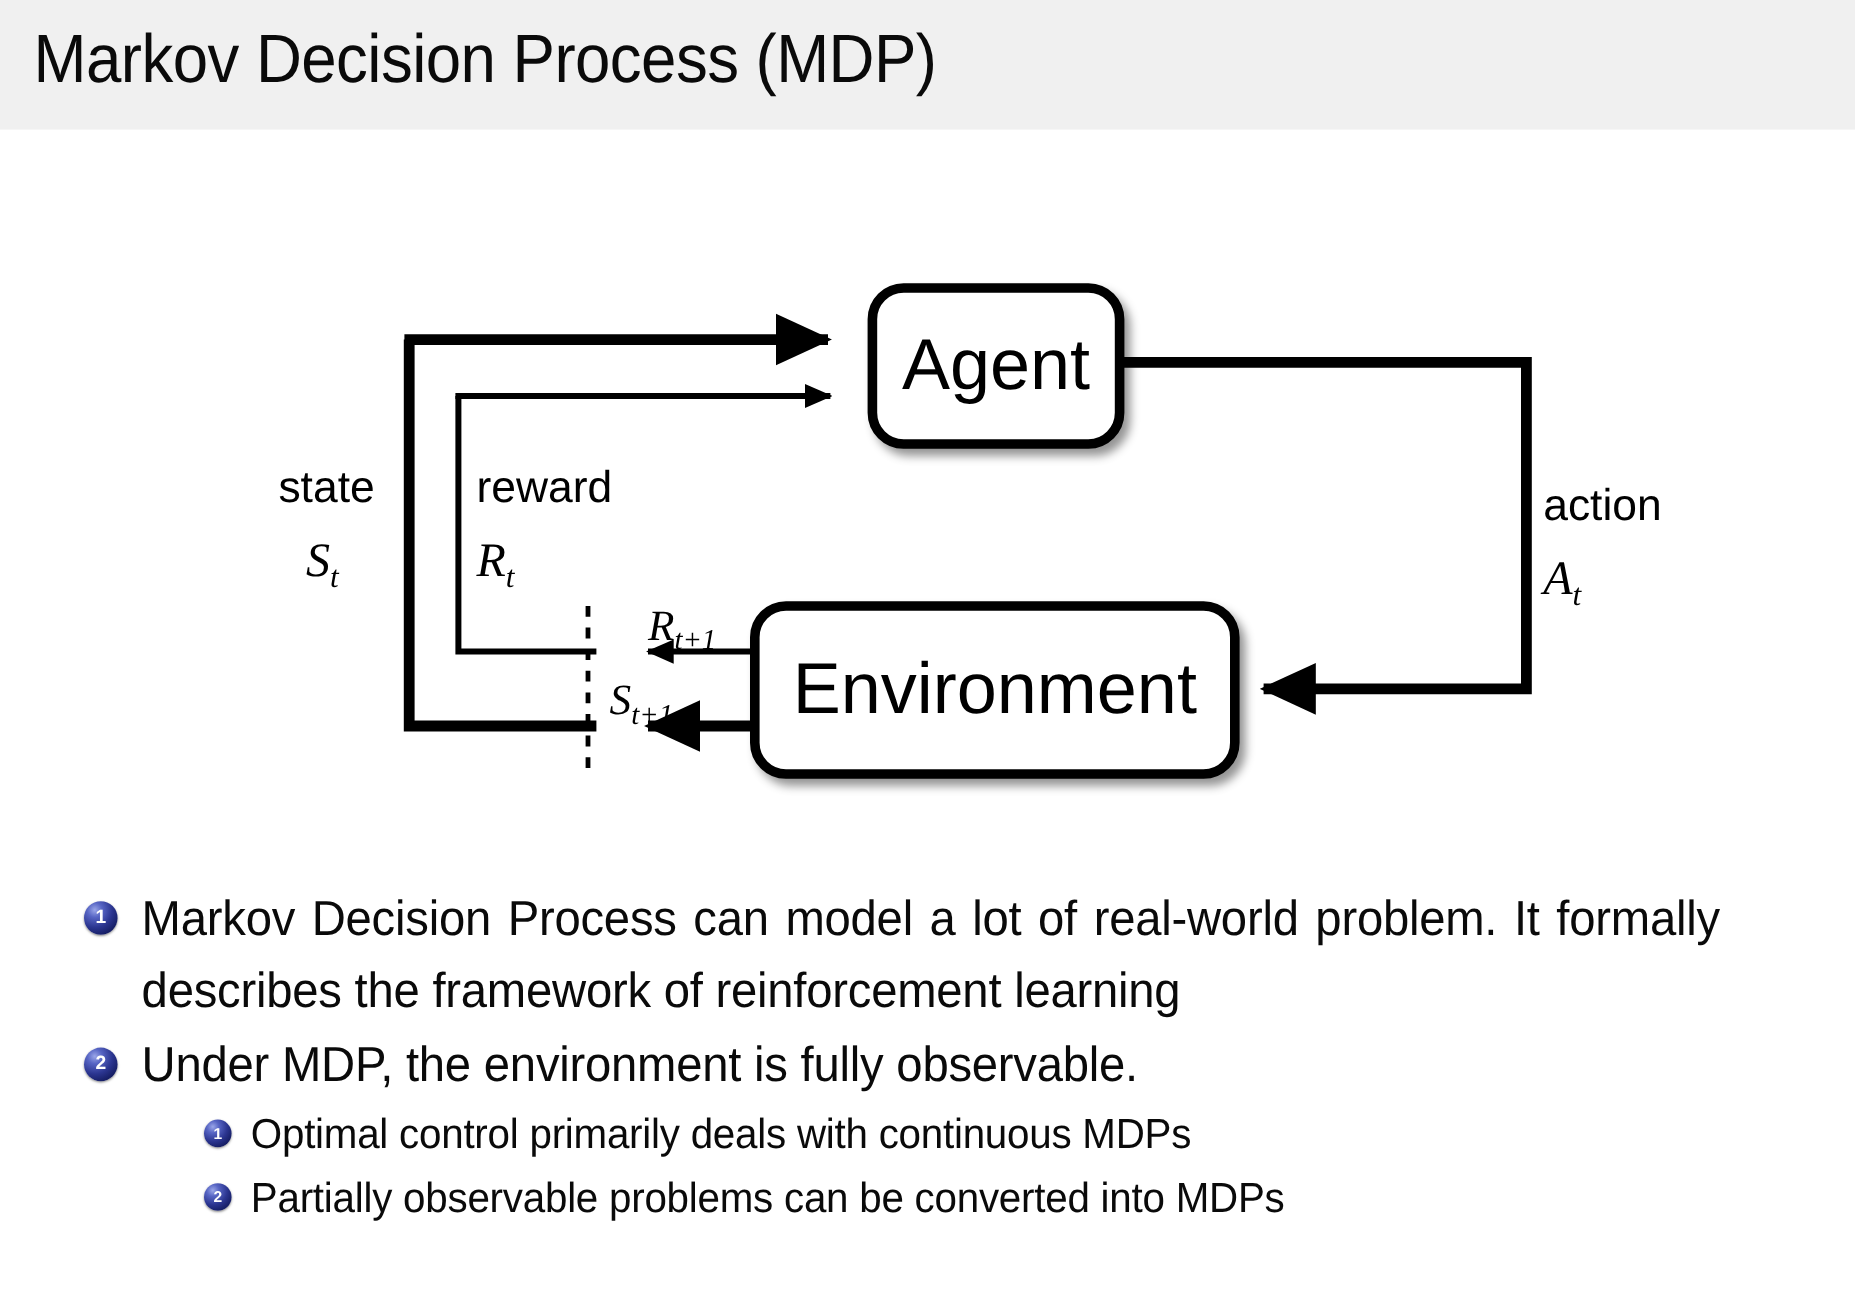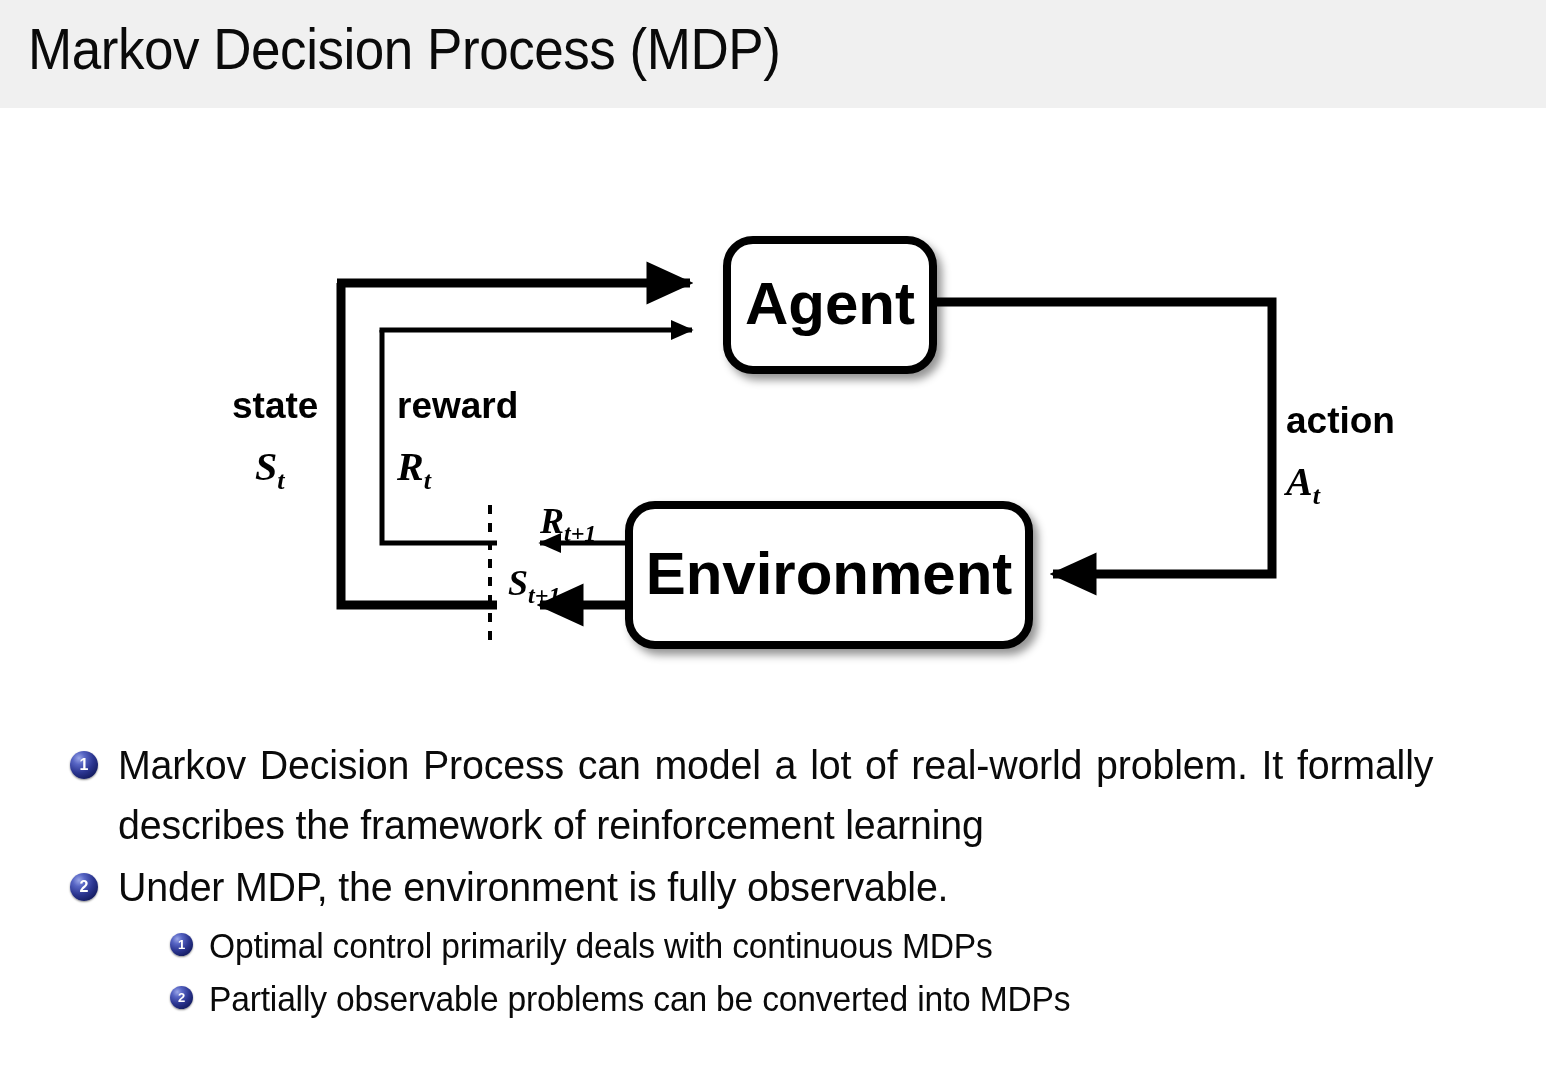--- a/index.html
+++ b/index.html
@@ -38,21 +38,20 @@
     transform-origin: left top;
   }
 
   
   #diagram {
     position: absolute;
     left: 0;
     top: 108px;
     width: 1546px;
     height: 610px;
-    font-weight: bold;
   }
   #diagram svg { display: block; }
 
   
   #bullet-list {
     position: absolute;
     left: 0;
     top: 735px;
     width: 1546px;
   }

